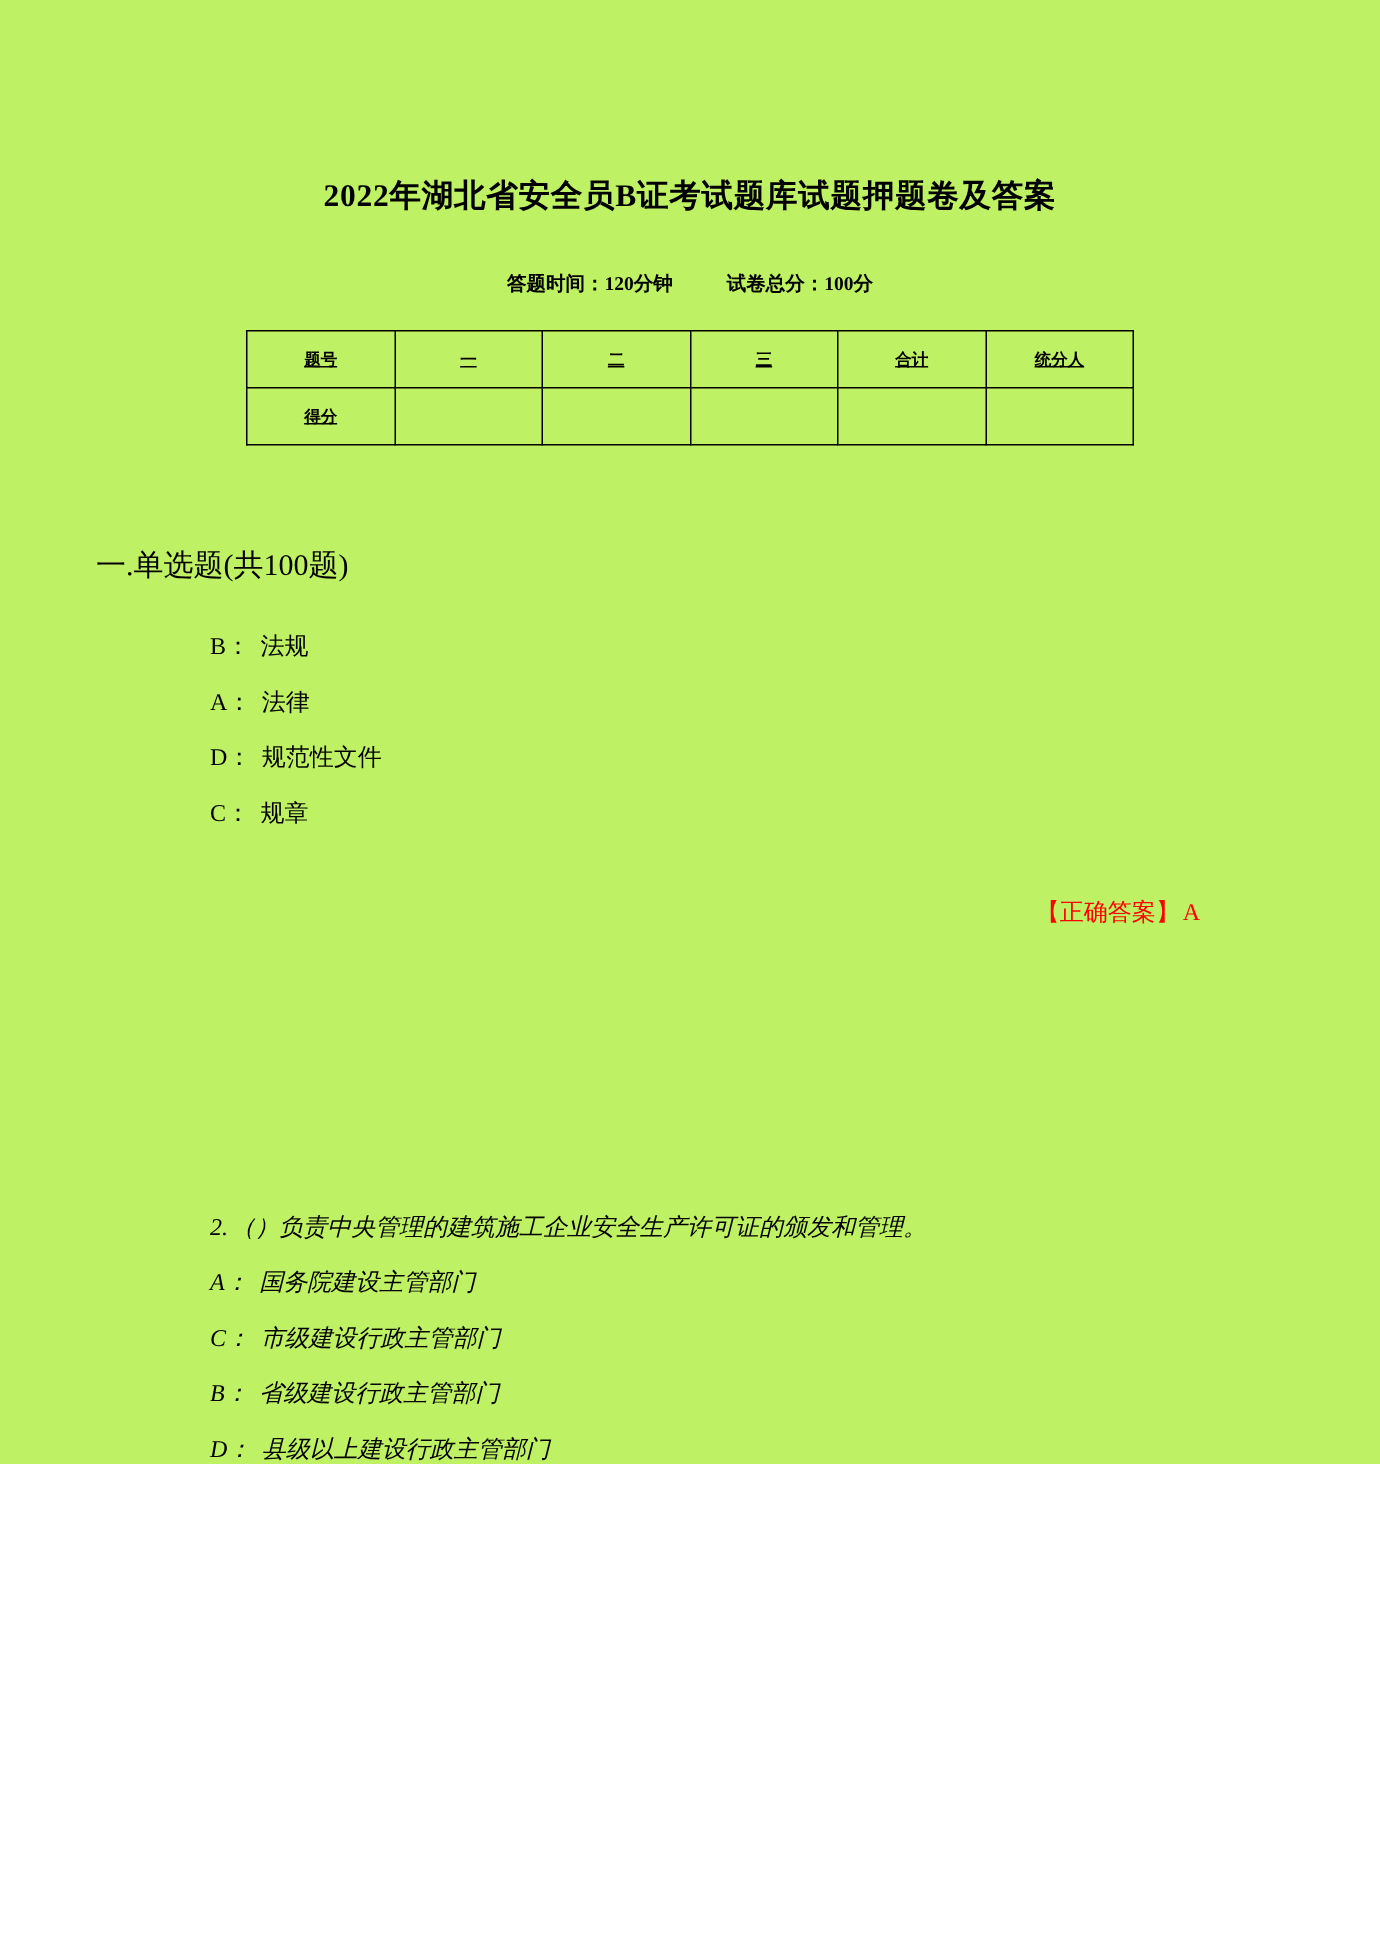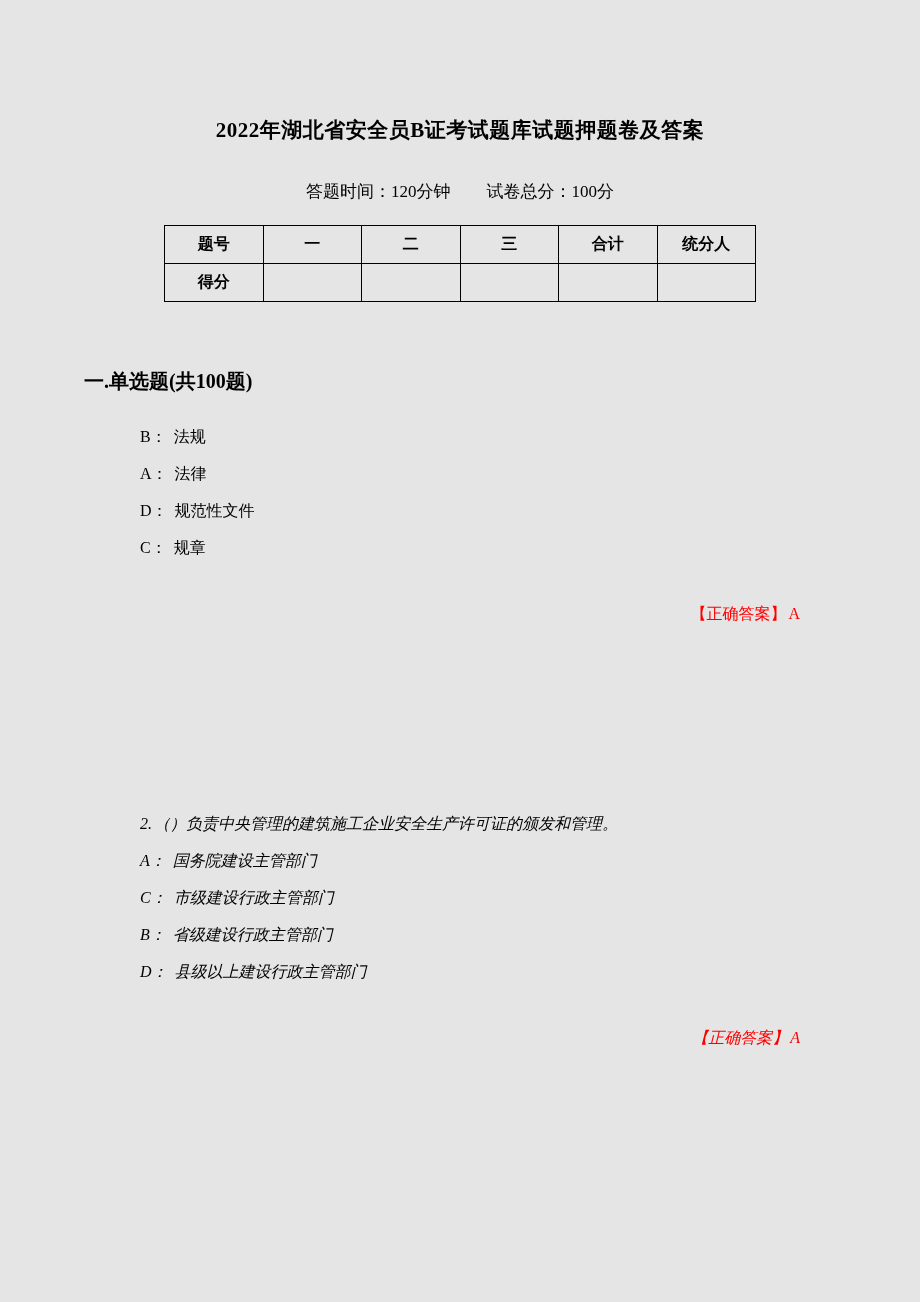--- a/index.html
+++ b/index.html
@@ -7,58 +7,59 @@
   body {
     width: 920px;
     height: 1302px;
     background: #ffffff;
     color: #000000;
     font-family: "Liberation Serif", "DejaVu Serif", serif;
   }
   .page {
     position: relative;
     width: 920px;
-    height: 1302px;
+    height: 976px;
     overflow: hidden;
-    background: #e5e5e5;
+    background: #bef264;
   }
   .title {
     margin: 0;
     padding-top: 116px;
     text-align: center;
     font-size: 21px;
     font-weight: bold;
     letter-spacing: 0.5px;
   }
   .meta {
     margin-top: 36px;
     text-align: center;
-    font-size: 17px;
-    font-weight: normal;
+    font-size: 13px;
+    font-weight: bold;
   }
   .meta .gap { display: inline-block; width: 36px; }
   table.score-table {
     width: 592px;
     margin: 22px auto 0 auto;
     border-collapse: collapse;
     table-layout: fixed;
   }
   table.score-table td {
     border: 1px solid #000000;
     height: 38px;
     text-align: center;
     vertical-align: middle;
-    font-size: 16px;
+    font-size: 11px;
     font-weight: bold;
     padding: 0;
+    text-decoration: underline;
   }
   .section-heading {
-    margin: 66px 0 0 84px;
+    margin: 66px 0 0 64px;
     font-size: 20px;
-    font-weight: bold;
+    font-weight: normal;
   }
   .question {
     margin-left: 140px;
     margin-right: 120px;
     font-size: 16px;
   }
   .question.q1 { margin-top: 32px; }
   .question.q2 { margin-top: 190px; font-style: italic; }
   .q-line { line-height: 20px; }
   .q-number { margin-right: 2px; }

